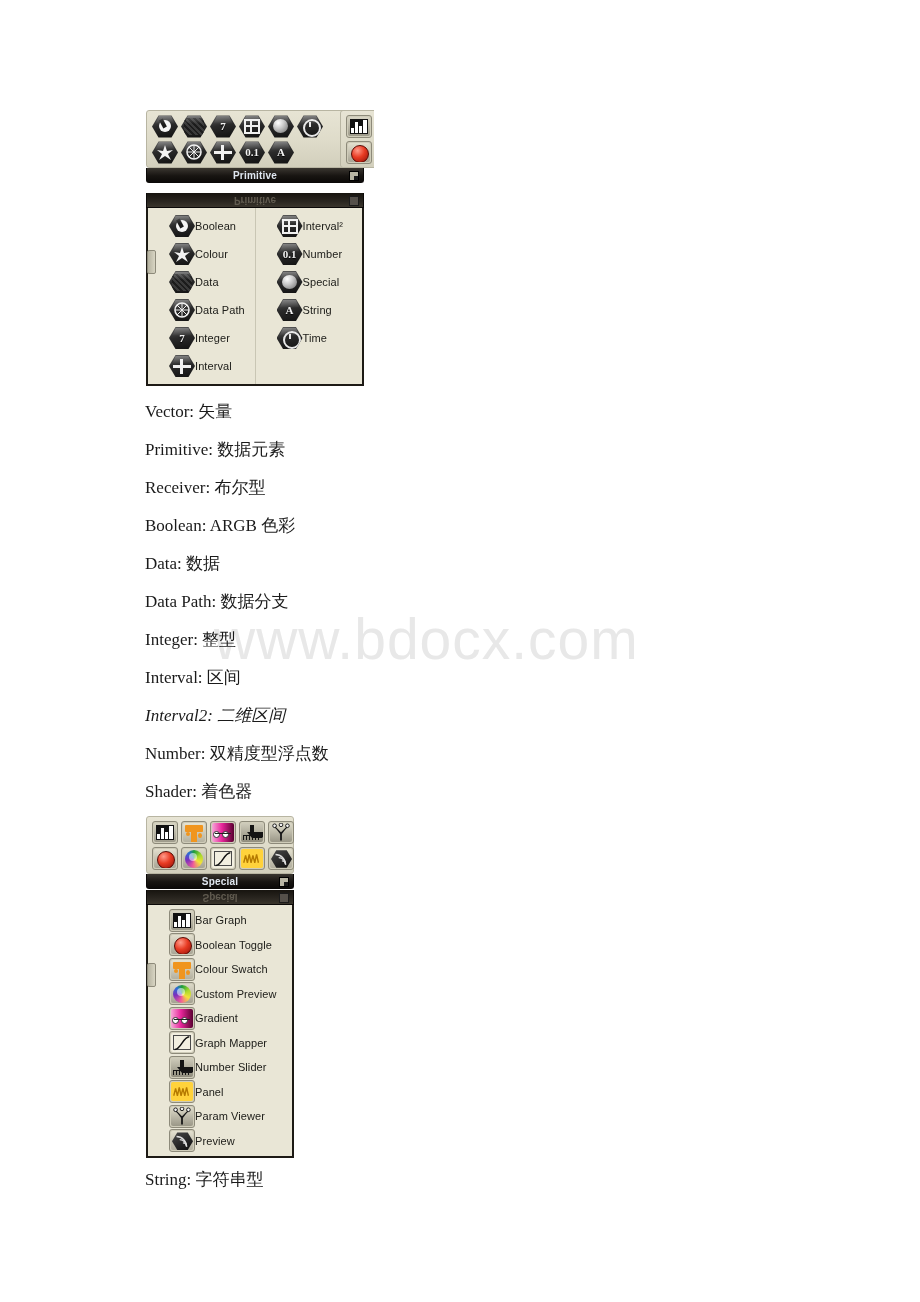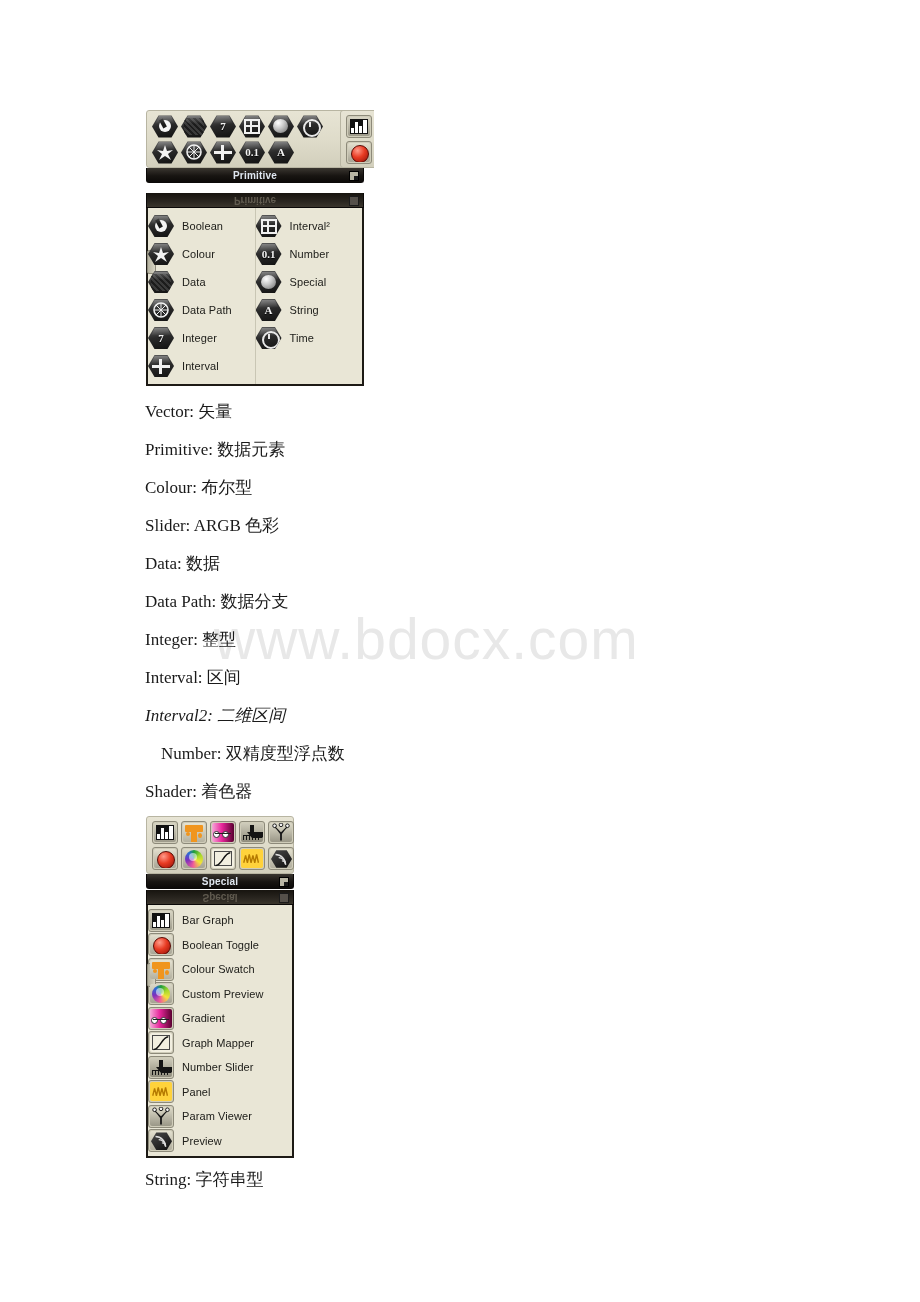--- a/index.html
+++ b/index.html
@@ -112,21 +112,21 @@
     border:2px solid #1d1a15;
     border-top:none;
     box-sizing:border-box;
     position:relative;
   }
   .gh-drop.two-col{display:flex;}
   .gh-col{flex:1;padding:4px 0 4px 0;}
   .gh-col + .gh-col{border-left:1px solid #c9c6b4;}
 
   .gh-item{
-    height:28px;display:flex;align-items:center;gap:8px;padding-left:0;
+    height:28px;display:flex;align-items:center;padding-left:21px;
   }
   .gh-item .lbl{
     font-family:"Liberation Sans",sans-serif;
     font-size:11px;color:#20201c;white-space:nowrap;letter-spacing:.1px;
   }
 
   
   .edge-nub{
     position:absolute;width:7px;height:22px;left:-1px;
     background:linear-gradient(90deg,#b6b3a1,#d8d5c3);
@@ -351,28 +351,28 @@
             <div style="position:absolute;left:3px;top:2px;width:16px;height:16px;border-radius:50%;background:radial-gradient(circle at 35% 28%,#ff9b8a 0%,#e83b23 45%,#8f0f06 100%);border:1px solid #5a0a04;"></div>
           </div>
         </div>
     </div>
   </div>
 </div>
 
 <div id="glossary">
     <div class="txt-line" style="top: 400px;">Vector: 矢量</div>
     <div class="txt-line" style="top: 438px;">Primitive: 数据元素</div>
-    <div class="txt-line" style="top: 476px;">Colour: 布尔型</div>
-    <div class="txt-line" style="top: 514px;">Slider: ARGB 色彩</div>
+    <div class="txt-line" style="top: 476px;">Receiver: 布尔型</div>
+    <div class="txt-line" style="top: 514px;">Boolean: ARGB 色彩</div>
     <div class="txt-line" style="top: 552px;">Data: 数据</div>
     <div class="txt-line" style="top: 590px;">Data Path: 数据分支</div>
     <div class="txt-line" style="top: 628px;">Integer: 整型</div>
     <div class="txt-line" style="top: 666px;">Interval: 区间</div>
     <div class="txt-line" style="top: 704px; font-style: italic;">Interval2: 二维区间</div>
-    <div class="txt-line" style="top: 742px; margin-left: 16px;">Number: 双精度型浮点数</div>
+    <div class="txt-line" style="top: 742px;">Number: 双精度型浮点数</div>
     <div class="txt-line" style="top: 780px;">Shader: 着色器</div>
   </div>
 
 <div class="gh-block" style="left:146px;top:816px;width:148px;">
   <div class="gh-toolbar" id="spec-toolbar">
       <div class="gh-row">
         <div class="sqbtn">
           <div class="sqin">
             <div style="position:absolute;inset:0;background:linear-gradient(180deg,#d8d5c4,#9d9a8a);"></div>
             <div style="position:absolute;left:2px;top:2px;right:2px;bottom:2px;background:#111;"></div>

